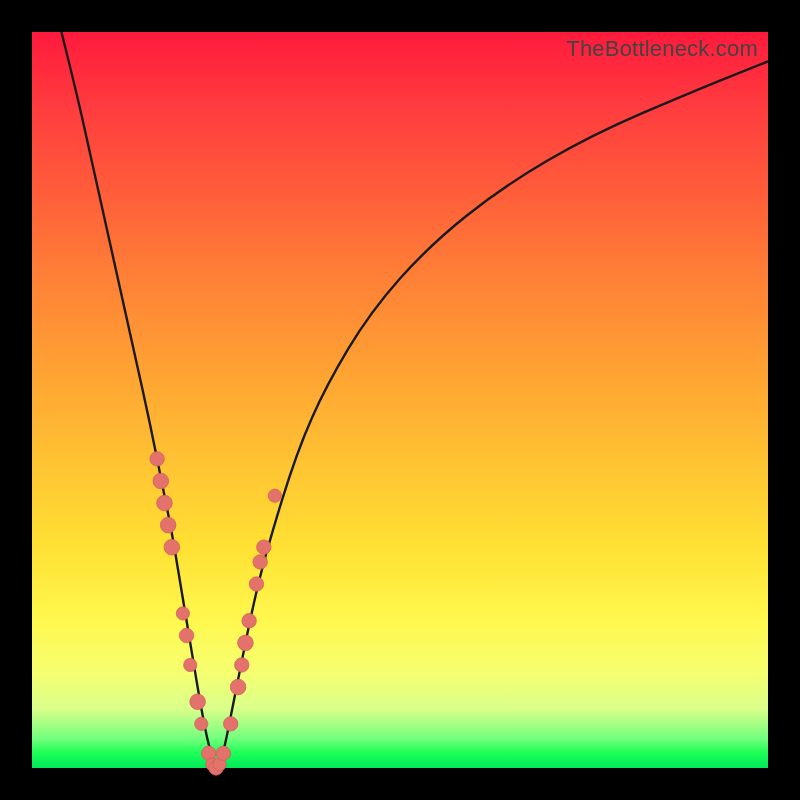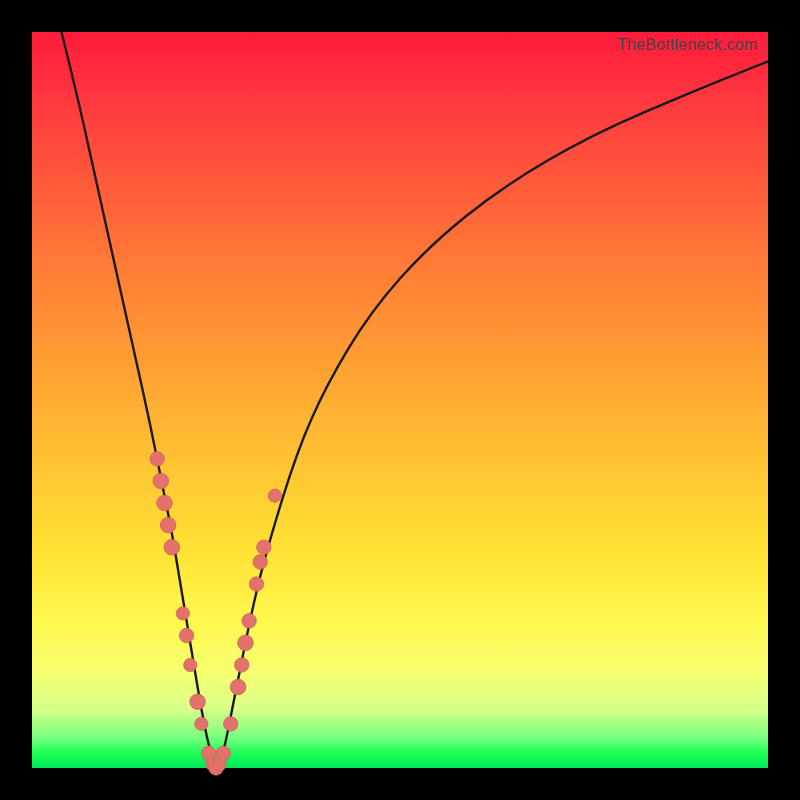--- a/index.html
+++ b/index.html
@@ -40,21 +40,21 @@
       #73ff7e 96%,
       #1cff55 98%,
       #00e85a 100%
     );
   }
   .watermark {
     position: absolute;
     top: 4px;
     right: 10px;
     color: #434343;
-    font-size: 16px;
+    font-size: 22px;
     font-weight: 500;
     letter-spacing: 0.2px;
     user-select: none;
   }
   svg.curve {
     position: absolute;
     left: 0;
     top: 0;
     width: 736px;
     height: 736px;

